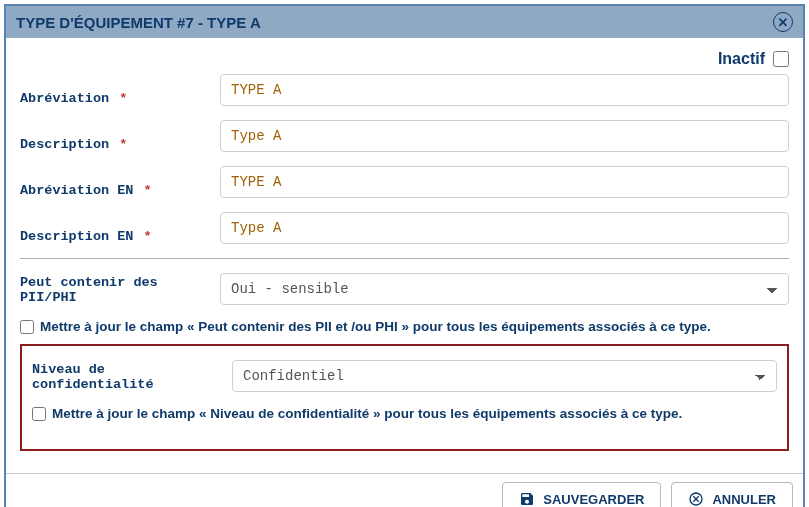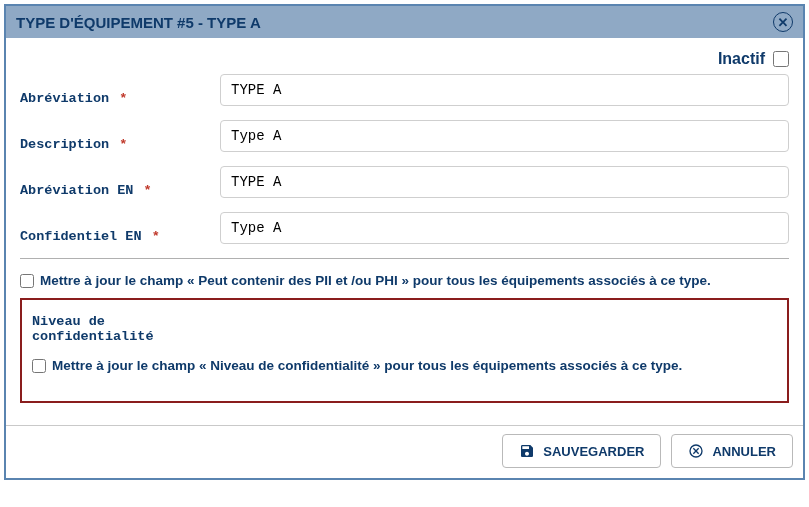--- a/index.html
+++ b/index.html
@@ -68,21 +68,21 @@
   .req { color: #c0392b; margin-left: 2px; }
   .input-col {
     flex: 1;
   }
   .text-input, .select-input {
     width: 100%;
     padding: 7px 10px;
     border: 1px solid #cfcfcf;
     border-radius: 4px;
     font-size: 14px;
-    color: #000000;
+    color: #a16207;
     background: #fff;
     font-family: inherit;
   }
   .select-input {
     appearance: none;
     background-image: linear-gradient(45deg, transparent 50%, #555 50%),
                       linear-gradient(135deg, #555 50%, transparent 50%);
     background-position: calc(100% - 16px) 14px, calc(100% - 11px) 14px;
     background-size: 5px 5px, 5px 5px;
     background-repeat: no-repeat;
@@ -132,21 +132,21 @@
     cursor: pointer;
     font-family: inherit;
   }
   .btn svg { width: 16px; height: 16px; }
 </style>
 </head>
 <body>
 
 <div class="modal">
   <div class="modal-header">
-    <span>TYPE D'ÉQUIPEMENT #5 - TYPE A</span>
+    <span>TYPE D'ÉQUIPEMENT #7 - TYPE A</span>
     <span class="close-btn">✕</span>
   </div>
 
   <div class="modal-body">
 
     <div class="inactif-row">
       <span class="inactif-label">Inactif</span>
       <input type="checkbox" class="inactif-checkbox" style="">
     </div>
 
@@ -172,38 +172,51 @@
       <div class="label-col">
         <span>Abréviation EN</span><span class="req"> *</span>
       </div>
       <div class="input-col">
         <input class="text-input" type="text" value="TYPE A" style="">
       </div>
     </div>
 
     <div class="form-row">
       <div class="label-col">
-        <span>Confidentiel EN</span><span class="req"> *</span>
+        <span>Description EN</span><span class="req"> *</span>
       </div>
       <div class="input-col">
         <input class="text-input" type="text" value="Type A" style="">
       </div>
     </div>
 
     <hr class="divider">
 
+    <div class="form-row">
+      <div class="label-col">Peut contenir des PII/PHI</div>
+      <div class="input-col">
+        <select class="select-input">
+          <option>Oui - sensible</option>
+        </select>
+      </div>
+    </div>
 
     <div class="check-row">
       <input type="checkbox" style="">
       <span>Mettre à jour le champ « Peut contenir des PII et /ou PHI » pour tous les équipements associés à ce type.</span>
     </div>
 
     <div class="highlight-box">
       <div class="form-row" style="margin-bottom:14px;">
         <div class="label-col">Niveau de confidentialité</div>
+        <div class="input-col">
+          <select class="select-input">
+            <option>Confidentiel</option>
+          </select>
+        </div>
       </div>
       <div class="check-row" style="margin-bottom:4px;">
         <input type="checkbox" style="">
         <span>Mettre à jour le champ « Niveau de confidentialité » pour tous les équipements associés à ce type.</span>
       </div>
     </div>
 
   </div>
 
   <div class="footer">

